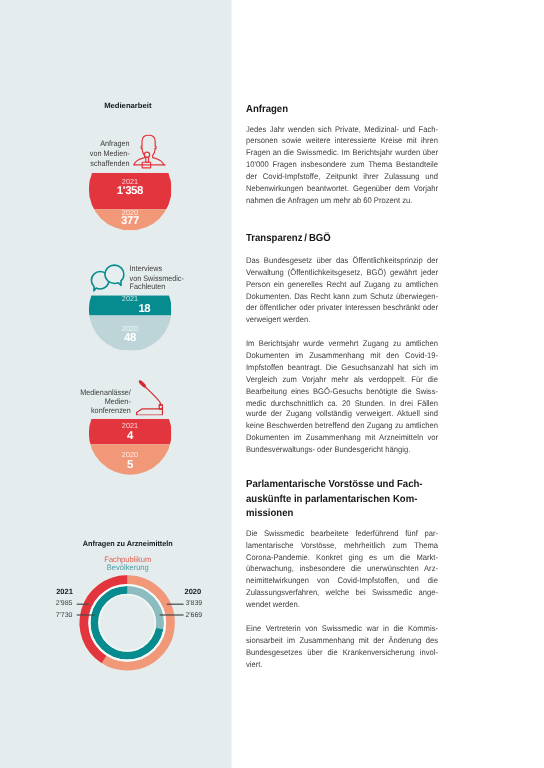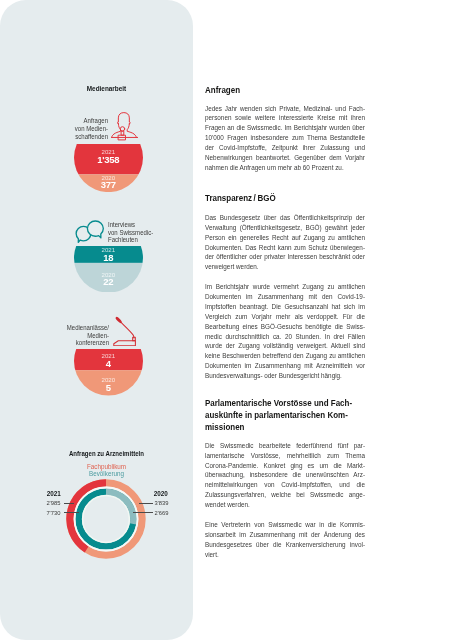--- a/index.html
+++ b/index.html
@@ -1,20 +1,20 @@
 <!DOCTYPE html>
 <html><head>
 <meta charset="utf-8">
 <title>Report page</title>
 <style>
   html,body{margin:0;padding:0;}
   body{width:453px;height:640px;overflow:hidden;background:#ffffff;
        font-family:"Liberation Sans", sans-serif;-webkit-font-smoothing:antialiased;}
   #page{position:relative;width:453px;height:640px;}
-  #left-panel{position:absolute;left:0;top:0;width:193px;height:640px;background:#e5ecee;border-radius:26px;}
+  #left-panel{position:absolute;left:0;top:0;width:193px;height:640px;background:#e5ecee;}
   #right-col{position:absolute;left:204.5px;top:0;width:160px;height:640px;}
 
   
   .sect-title{position:absolute;font-weight:bold;font-size:6.4px;color:#15191b;
               white-space:nowrap;}
   .chart-block{position:absolute;left:0;top:0;width:193px;}
   .chart-label{position:absolute;text-align:right;font-size:6.55px;line-height:7.62px;
                color:#3c3c3b;white-space:nowrap;transform:scaleX(0.92);
                transform-origin:100% 0;}
   .chart-label.lb-left{text-align:left;transform-origin:0 0;}
@@ -117,23 +117,23 @@
               <clipPath id="c2">
                 <circle cx="34.5" cy="12.1" r="34.5"></circle>
               </clipPath>
             </defs>
           <g clip-path="url(#c2)">
             <rect x="0" y="0" width="69" height="16.9" fill="#068b8e"></rect>
             <rect x="0" y="16.9" width="69" height="30" fill="#bdd5d8"></rect>
           </g>
         </svg>
         <div class="ball-txt yr" style="top:0.4px;">2021</div>
-        <div class="ball-txt val" style="top:6.9px;">18</div>
+        <div class="ball-txt val" style="top:6.9px;padding-left:12px;">18</div>
         <div class="ball-txt yr" style="top:25.1px;">2020</div>
-        <div class="ball-txt val" style="top:31.5px;">22</div>
+        <div class="ball-txt val" style="top:31.5px;">48</div>
       </div>
     </div>
 
     <div class="chart-block">
       <div class="chart-label" style="left:28.6px;top:324.1px;width:80px;">
         <div>Medienanlässe/</div>
         <div>Medien-</div>
         <div>konferenzen</div>
       </div>
       <div class="icon-wrap" style="left:112.5px;top:315.8px;width:23.4px;height:30.6px;">

